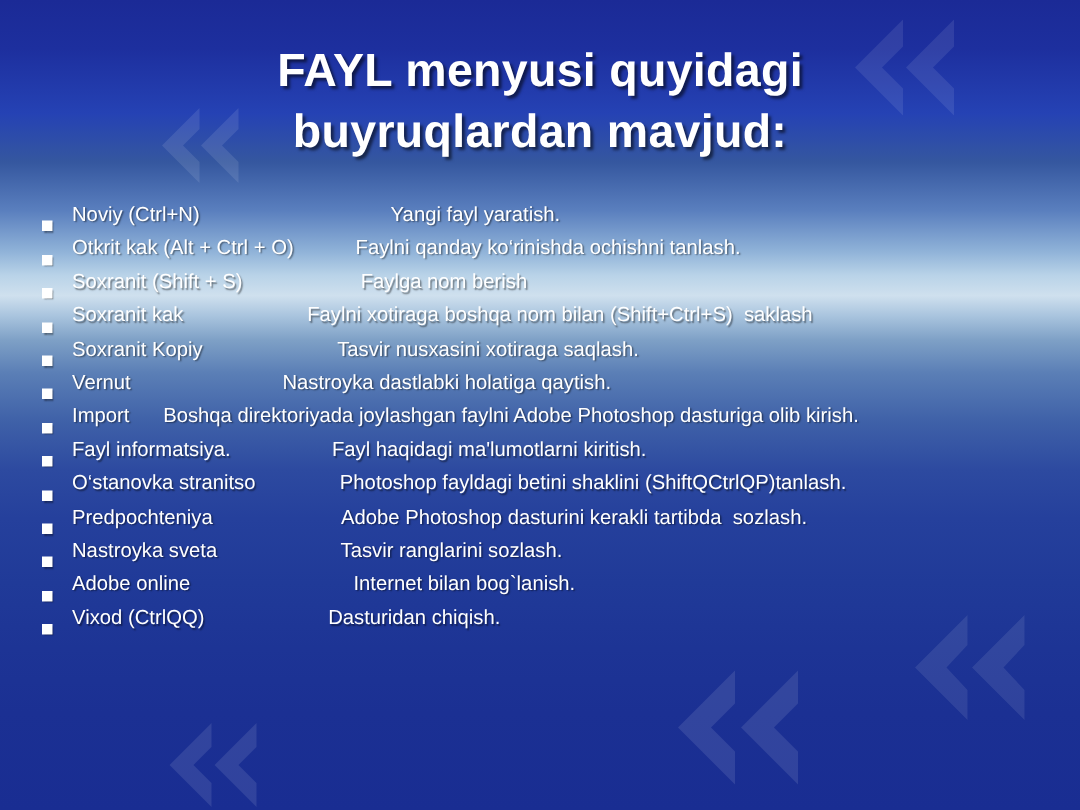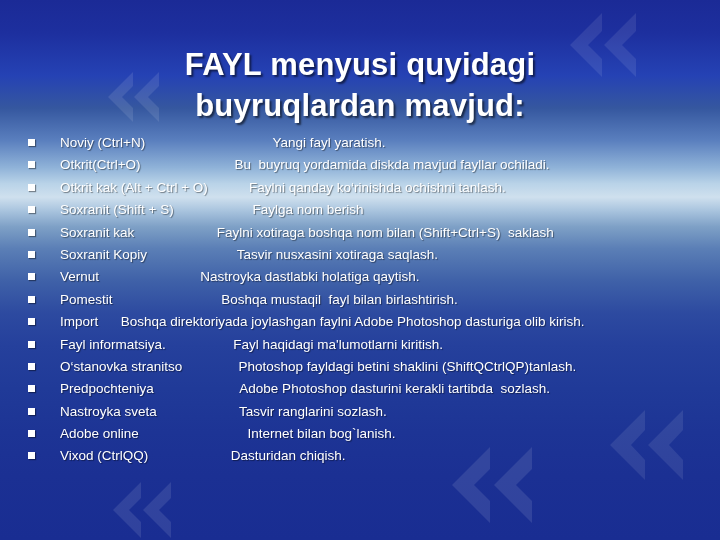--- a/index.html
+++ b/index.html
@@ -44,21 +44,21 @@
     color: rgba(255,255,255,0.09);
     font-weight: bold;
     line-height: 1;
     user-select: none;
     pointer-events: none;
   }
   .wm svg { display: block; }
 
   .title {
     position: absolute;
-    top: 44px;
+    top: 26px;
     left: 0;
     width: 720px;
     text-align: center;
     color: #ffffff;
     font-size: 31px;
     font-weight: bold;
     line-height: 1.33;
     text-shadow: 2px 2px 2px rgba(0,0,0,0.55);
     letter-spacing: 0.2px;
   }
@@ -66,28 +66,27 @@
     position: absolute;
     top: 132px;
     left: 28px;
     width: 672px;
     margin: 0;
     padding: 0;
     list-style: none;
   }
   .item {
     display: flex;
-    align-items: flex-start;
+    align-items: flex-end;
     height: 22.4px;
     color: #ffffff;
     font-size: 13.5px;
     line-height: 22.4px;
     text-shadow: 1px 1px 1px rgba(0,0,0,0.45);
     white-space: pre;
-    gap: 12px;
   }
   .bullet {
     flex: 0 0 auto;
     width: 7px;
     height: 7px;
     background: #ffffff;
     margin: 7px 13px 0 0;
     box-shadow: 1px 1px 1px rgba(0,0,0,0.4);
   }
   .txt {
@@ -136,45 +135,37 @@
     <div>buyruqlardan mavjud:</div>
   </div>
 
   <ul class="body-list">
     <li class="item">
       <span class="bullet"></span>
       <span class="txt">Noviy (Ctrl+N)                                  Yangi fayl yaratish.</span>
     </li>
     <li class="item">
       <span class="bullet"></span>
-      <span class="txt">Otkrit(Ctrl+O)                         Bu  buyruq yordamida diskda mavjud fayllar ochiladi.</span>
-    </li>
-    <li class="item">
-      <span class="bullet"></span>
       <span class="txt">Otkrit kak (Alt + Ctrl + O)           Faylni qanday ko‘rinishda ochishni tanlash.</span>
     </li>
     <li class="item">
       <span class="bullet"></span>
       <span class="txt">Soxranit (Shift + S)                     Faylga nom berish</span>
     </li>
     <li class="item">
       <span class="bullet"></span>
       <span class="txt">Soxranit kak                      Faylni xotiraga boshqa nom bilan (Shift+Ctrl+S)  saklash</span>
     </li>
     <li class="item">
       <span class="bullet"></span>
       <span class="txt">Soxranit Kopiy                        Tasvir nusxasini xotiraga saqlash.</span>
     </li>
     <li class="item">
       <span class="bullet"></span>
       <span class="txt">Vernut                           Nastroyka dastlabki holatiga qaytish.</span>
-    </li>
-    <li class="item">
-      <span class="bullet"></span>
-      <span class="txt">Pomestit                             Boshqa mustaqil  fayl bilan birlashtirish.</span>
     </li>
     <li class="item">
       <span class="bullet"></span>
       <span class="txt">Import      Boshqa direktoriyada joylashgan faylni Adobe Photoshop dasturiga olib kirish.</span>
     </li>
     <li class="item">
       <span class="bullet"></span>
       <span class="txt">Fayl informatsiya.                  Fayl haqidagi ma'lumotlarni kiritish.</span>
     </li>
     <li class="item">

